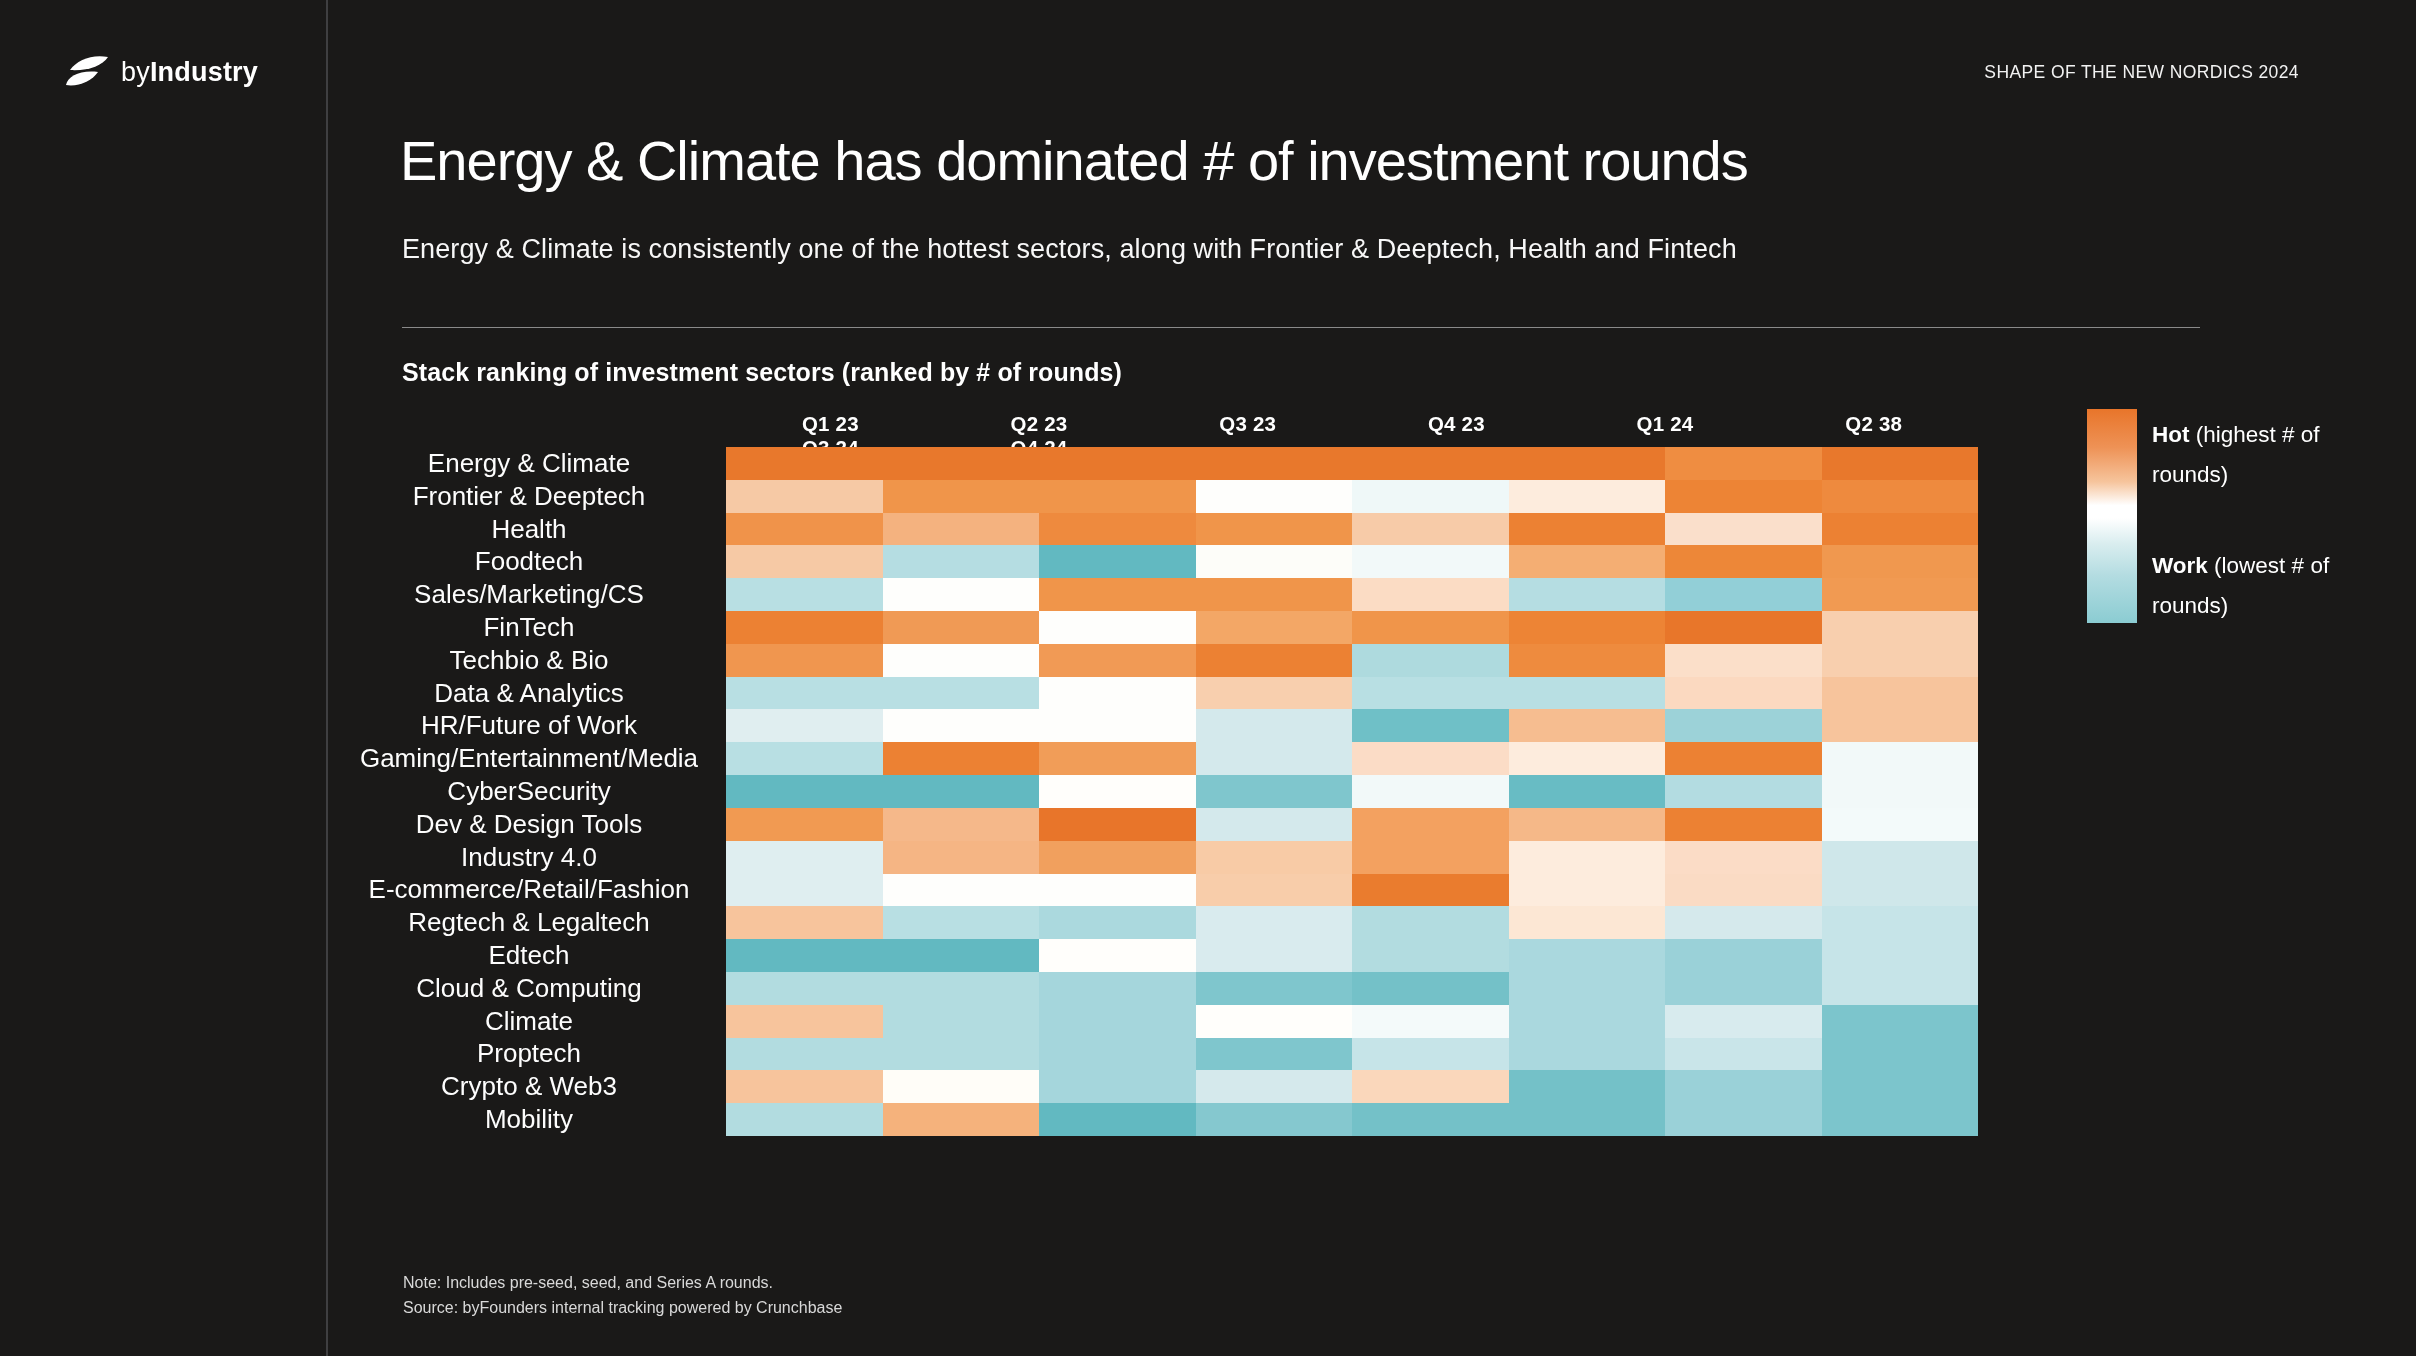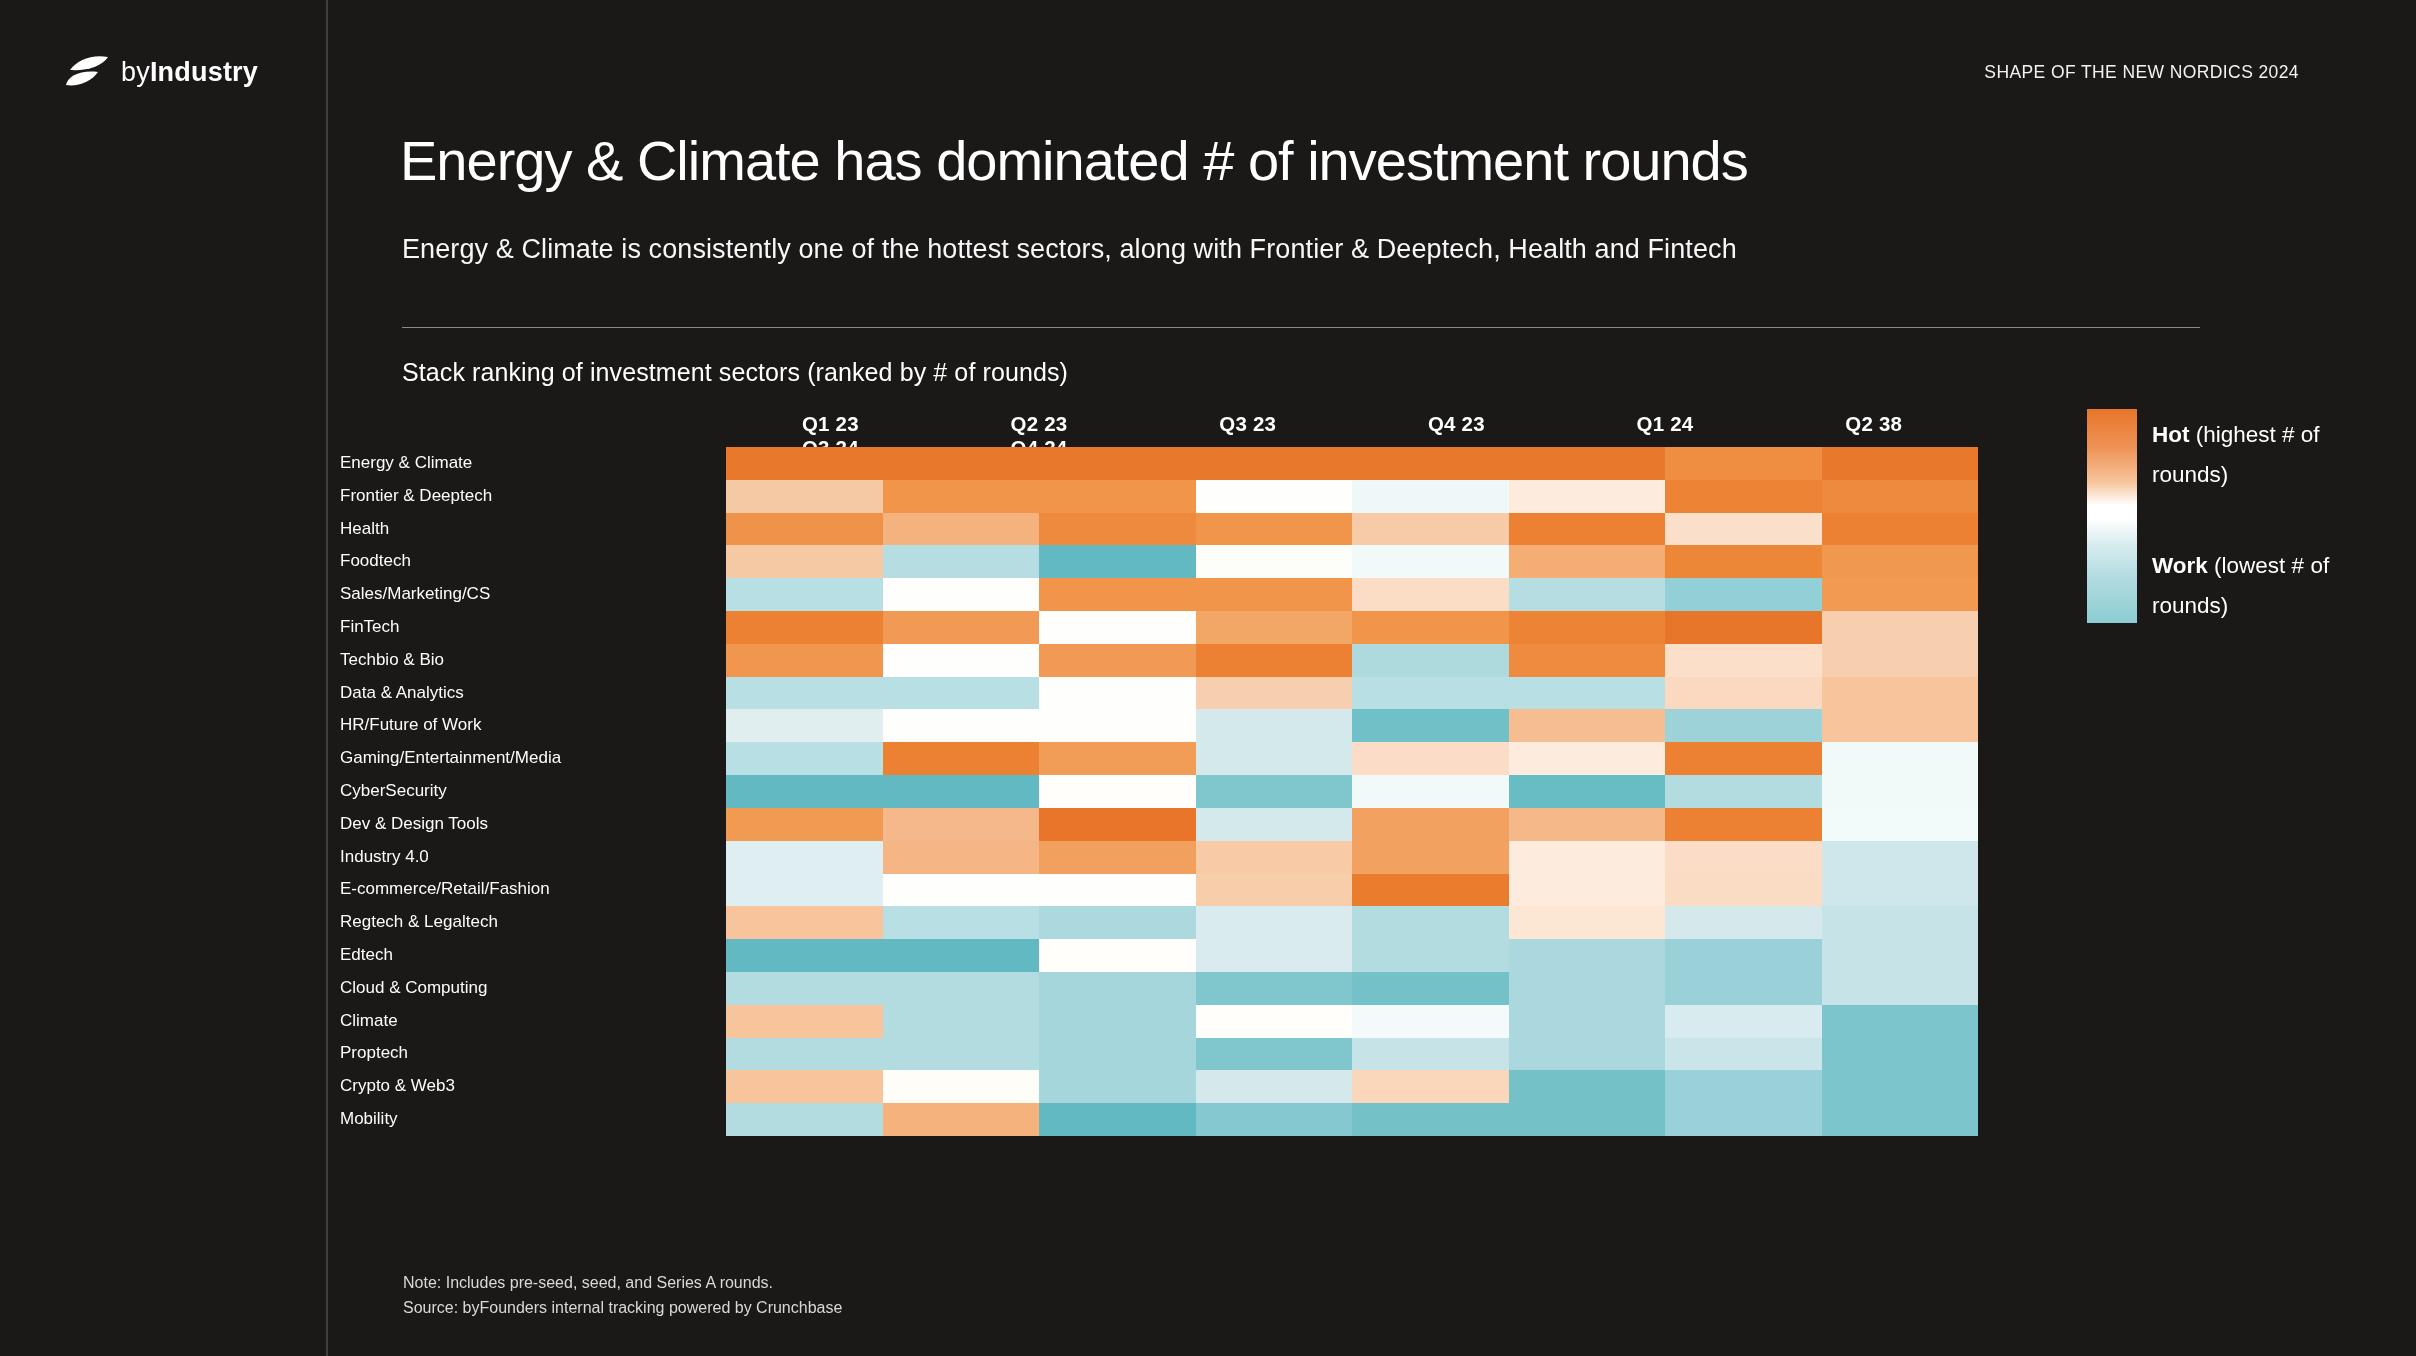--- a/index.html
+++ b/index.html
@@ -16,28 +16,28 @@
   .brand .leaf { width:46px; height:36px; }
   .brand-text { font-size:27px; letter-spacing:0.2px; color:#fff; }
   .brand-text b { font-weight:700; }
 
   .tagline { position:absolute; top:62px; right:117px; font-size:17.5px; letter-spacing:0.4px; color:#f2f2f2;text-align:center; }
 
   
   .title { position:absolute; left:400px; top:128px; width:1800px; font-size:56px; font-weight:400; letter-spacing:-1px; color:#fff; }
   .subtitle { position:absolute; left:402px; top:234px; width:1700px; font-size:27px; font-weight:400; color:#f7f7f7; letter-spacing:0.1px; }
   .rule { position:absolute; left:402px; top:327px; width:1798px; height:1px; background:#8a8a8a; }
-  .section-heading { position:absolute; left:402px; top:358px; font-size:25px; font-weight:400; letter-spacing:0.1px; }
+  .section-heading { position:absolute; left:402px; top:358px; font-size:25px; font-weight:700; letter-spacing:0.1px; }
 
   
   .col-headers { position:absolute; left:726px; top:412px; width:1252px; height:28px;
     display:grid; grid-template-columns:repeat(6,1fr); }
   .qh { text-align:center; font-size:20.5px; font-weight:700; letter-spacing:0.2px; }
   .row-labels { position:absolute; left:340px; top:447px; width:378px; }
-  .rlab { height:32.81px; line-height:32.81px; text-align:left; font-size:17px; white-space:nowrap; color:#fdfdfd; }
+  .rlab { height:32.81px; line-height:32.81px; text-align:center; font-size:26px; white-space:nowrap; color:#fdfdfd; }
   .grid { position:absolute; left:726px; top:447px; width:1252px; height:689px;
     display:grid; grid-template-columns:repeat(8,1fr); grid-auto-rows:1fr; }
   .cell {}
 
   
   .legend-bar { position:absolute; left:2087px; top:409px; width:50px; height:214px;
     background:linear-gradient(180deg, #e8752a 0%, #ee9256 18%, #f6c49c 34%, #ffffff 45%, #ffffff 51%, #d9edef 63%, #b3dce1 78%, #8bccd2 100%); }
   .legend-text { position:absolute; left:2152px; width:185px; font-size:22.5px; line-height:40px; color:#fff; }
   .legend-hot { top:415px; }
   .legend-cold { top:546px; }

